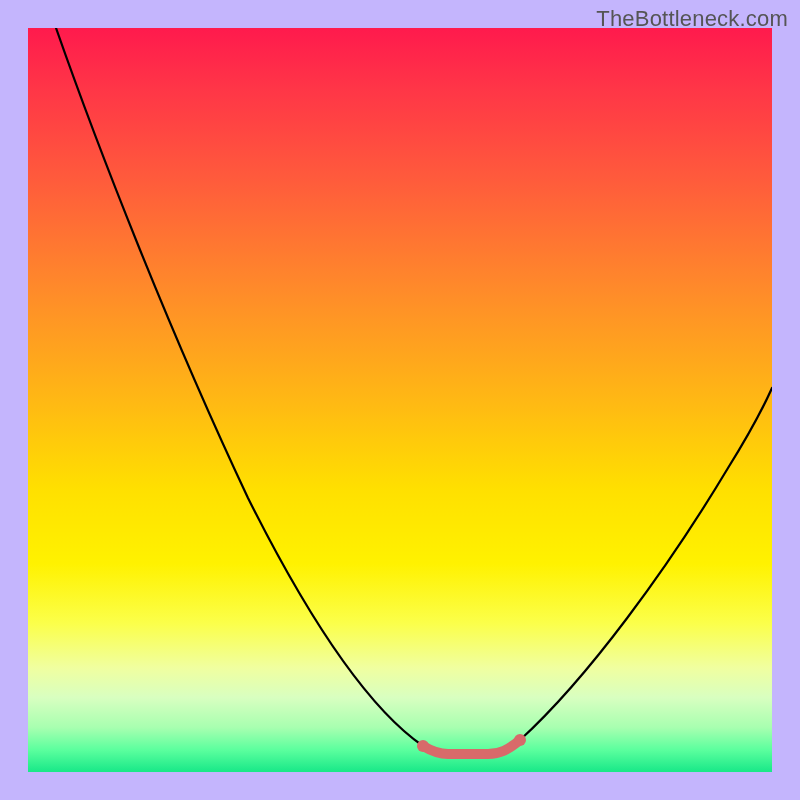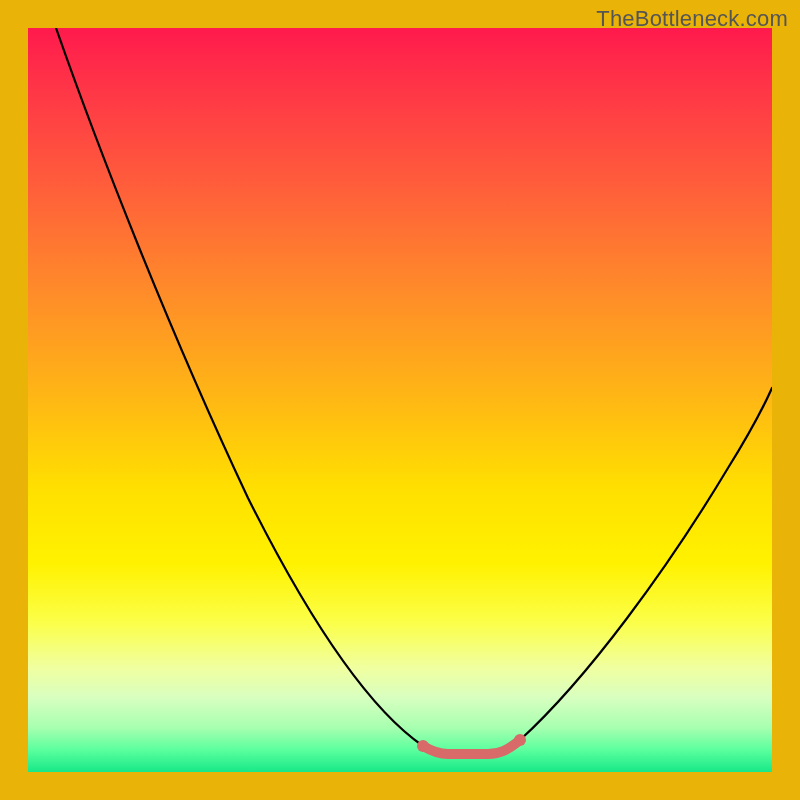--- a/index.html
+++ b/index.html
@@ -8,21 +8,21 @@
     width: 800px;
     height: 800px;
     overflow: hidden;
     background: #000;
     font-family: Arial, Helvetica, sans-serif;
   }
   .frame {
     position: absolute;
     left: 0; top: 0;
     width: 800px; height: 800px;
-    background: #eab308;
+    background: #c4b5fd;
   }
   .plot {
     position: absolute;
     left: 28px;
     top: 28px;
     width: 744px;
     height: 744px;
     overflow: hidden;
   }
   .gradient {

